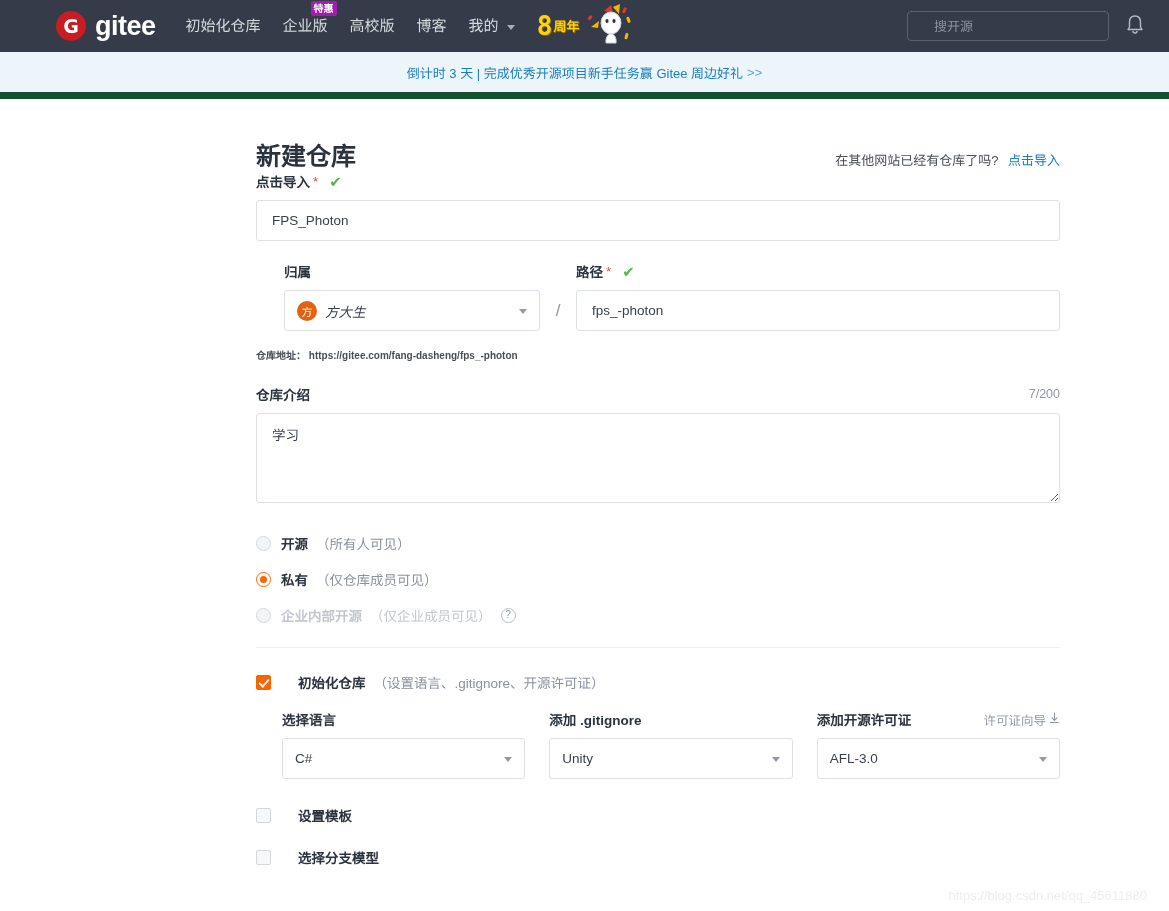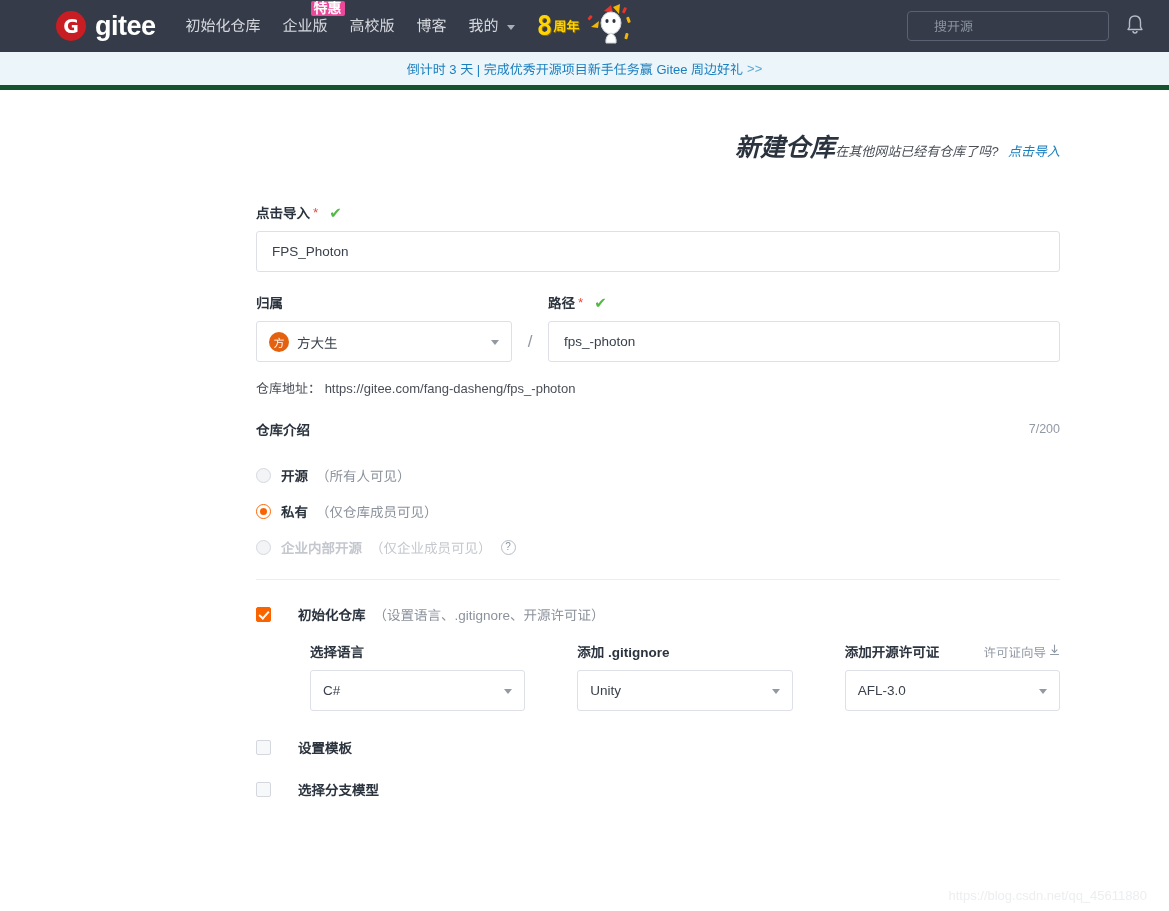--- a/index.html
+++ b/index.html
@@ -56,23 +56,23 @@
     color: #d6d9de;
     font-size: 15px;
     line-height: 52px;
     cursor: pointer;
     white-space: nowrap;
   }
   .nav-badge {
     position: absolute;
     top: 1px;
     left: 28px;
-    background: #ec4899;
+    background: #a21caf;
     color: #fff;
-    font-size: 14px;
+    font-size: 10px;
     line-height: 13px;
     padding: 1px 3px;
     border-radius: 2px;
     font-weight: bold;
     white-space: nowrap;
   }
   .caret-down {
     display: inline-block;
     width: 0; height: 0;
     margin-left: 4px;
@@ -124,23 +124,23 @@
     font-size: 13px;
     padding: 0 26px;
     outline: none;
     font-family: "Liberation Sans", sans-serif;
   }
   .search-box::placeholder { color: #8c93a0; }
   .bell { cursor: pointer; }
 
   
   .notice {
-    height: 38px;
+    height: 47px;
     background: #ecf5fa;
-    border-bottom: 5px solid #14532d;
+    border-bottom: 7px solid #14532d;
     display: flex;
     align-items: center;
     justify-content: center;
     color: #1a7fbf;
     font-size: 13px;
     cursor: pointer;
   }
   .notice .arrows { margin-left: 4px; color: #5ba7d6; }
 
   
@@ -149,23 +149,21 @@
     padding-top: 42px;
   }
   .form {
     width: 804px;
     margin: 0 auto;
     margin-left: 256px;
   }
   .title-row {
     display: flex;
     align-items: baseline;
-    justify-content: flex-end;
-    margin-bottom: 40px;
-    font-style: italic;
+    justify-content: space-between;
   }
   .page-title {
     font-size: 25px;
     font-weight: bold;
     color: #2b333e;
     margin: 0;
     line-height: 1.2;
   }
   .import-hint {
     font-size: 13px;
@@ -223,20 +221,21 @@
     outline: none;
     resize: vertical;
     font-family: "Liberation Sans", sans-serif;
     line-height: 1.5;
   }
 
   .row-two {
     display: flex;
     align-items: flex-end;
     gap: 0;
+    margin-left: 28px;
   }
   .col-owner { width: 256px; }
   .slash {
     width: 36px;
     text-align: center;
     font-size: 17px;
     color: #9199a5;
     line-height: 41px;
     flex: 0 0 36px;
   }
@@ -269,26 +268,27 @@
   .avatar {
     width: 20px; height: 20px;
     border-radius: 50%;
     background: #e3610f;
     color: #fff;
     font-size: 11px;
     display: flex; align-items: center; justify-content: center;
     margin-right: 8px;
     flex: 0 0 20px;
   }
-  .owner-name { color: #3a414c; }
+  .owner-name { color: #3a414c; font-style: italic; }
 
   .repo-url {
-    font-size: 13px;
+    font-size: 10px;
     color: #4a4f57;
     margin: 16px 0 22px 0;
+    font-weight: bold;
   }
   .repo-url .u { color: #4a4f57; }
 
   
   .radio-group { margin-top: 26px; }
   .radio-line {
     display: flex;
     align-items: center;
     margin-bottom: 16px;
     cursor: pointer;
@@ -373,21 +373,21 @@
     transform: rotate(42deg);
   }
   .cb-main { color: #2b333e; font-weight: bold; margin-left: 17px; }
   .cb-sub { color: #8c929c; margin-left: 8px; }
 
   .init-options {
     display: flex;
     gap: 24px;
     margin: 18px 0 26px 26px;
   }
-  .init-col { width: 252px; margin-left: 28px; }
+  .init-col { width: 252px; }
   .init-label {
     display: flex;
     align-items: center;
     font-size: 13.5px;
     font-weight: bold;
     color: #2b333e;
     margin-bottom: 10px;
     height: 18px;
   }
   .wizard-link {
@@ -523,20 +523,21 @@
     <div class="repo-url">
       <span>仓库地址：</span>
       <span class="u">https://gitee.com/fang-dasheng/fps_-photon</span>
     </div>
 
     <div class="field">
       <div class="label">
         <span>仓库介绍</span>
         <span class="counter">7/200</span>
       </div>
+      <textarea class="textarea" style="">学习</textarea>
     </div>
 
     <div class="radio-group">
       <div class="radio-line">
         <span class="radio"></span>
         <span class="radio-main">开源</span>
         <span class="radio-sub">（所有人可见）</span>
       </div>
       <div class="radio-line">
         <span class="radio checked"></span>

